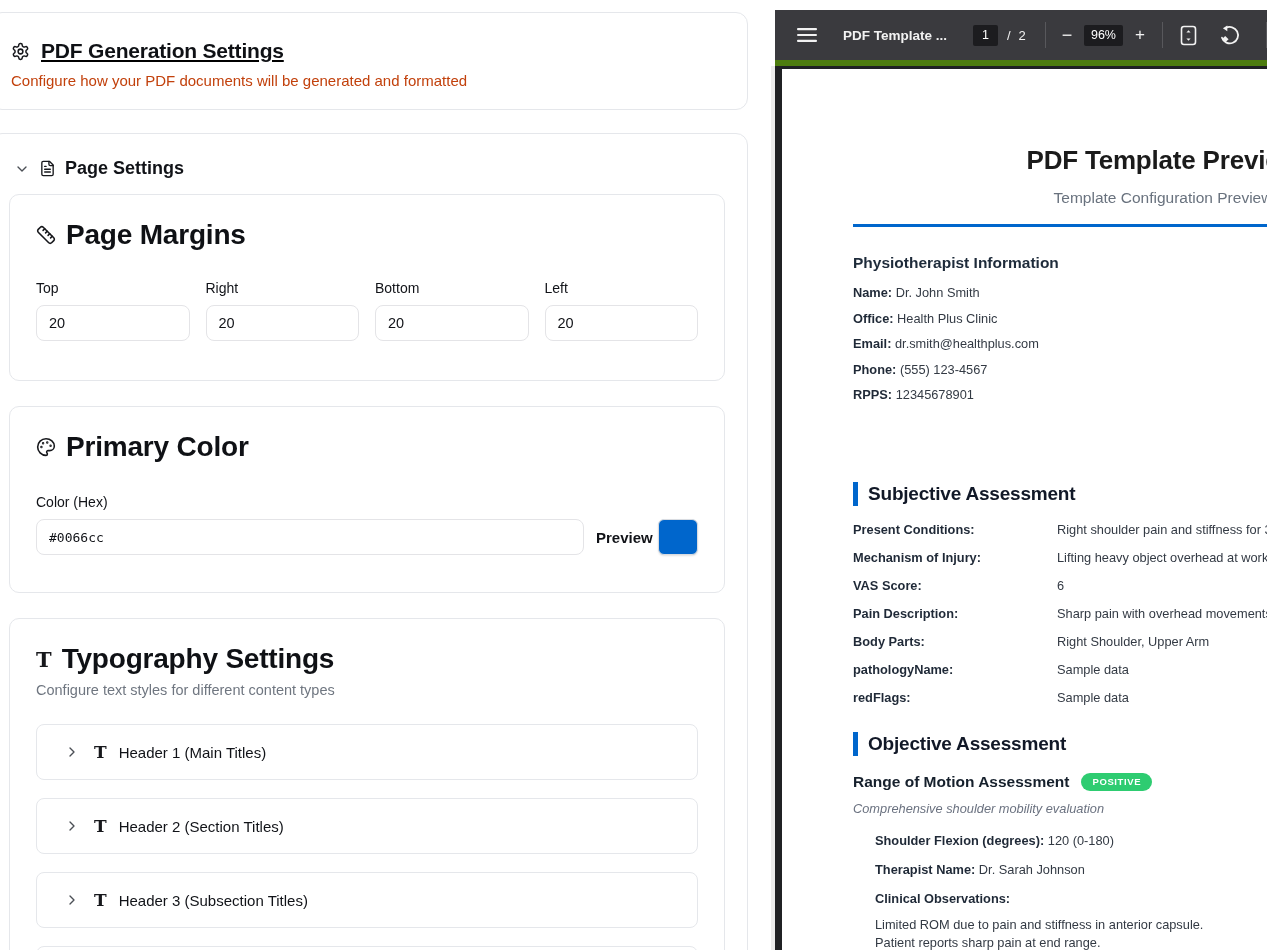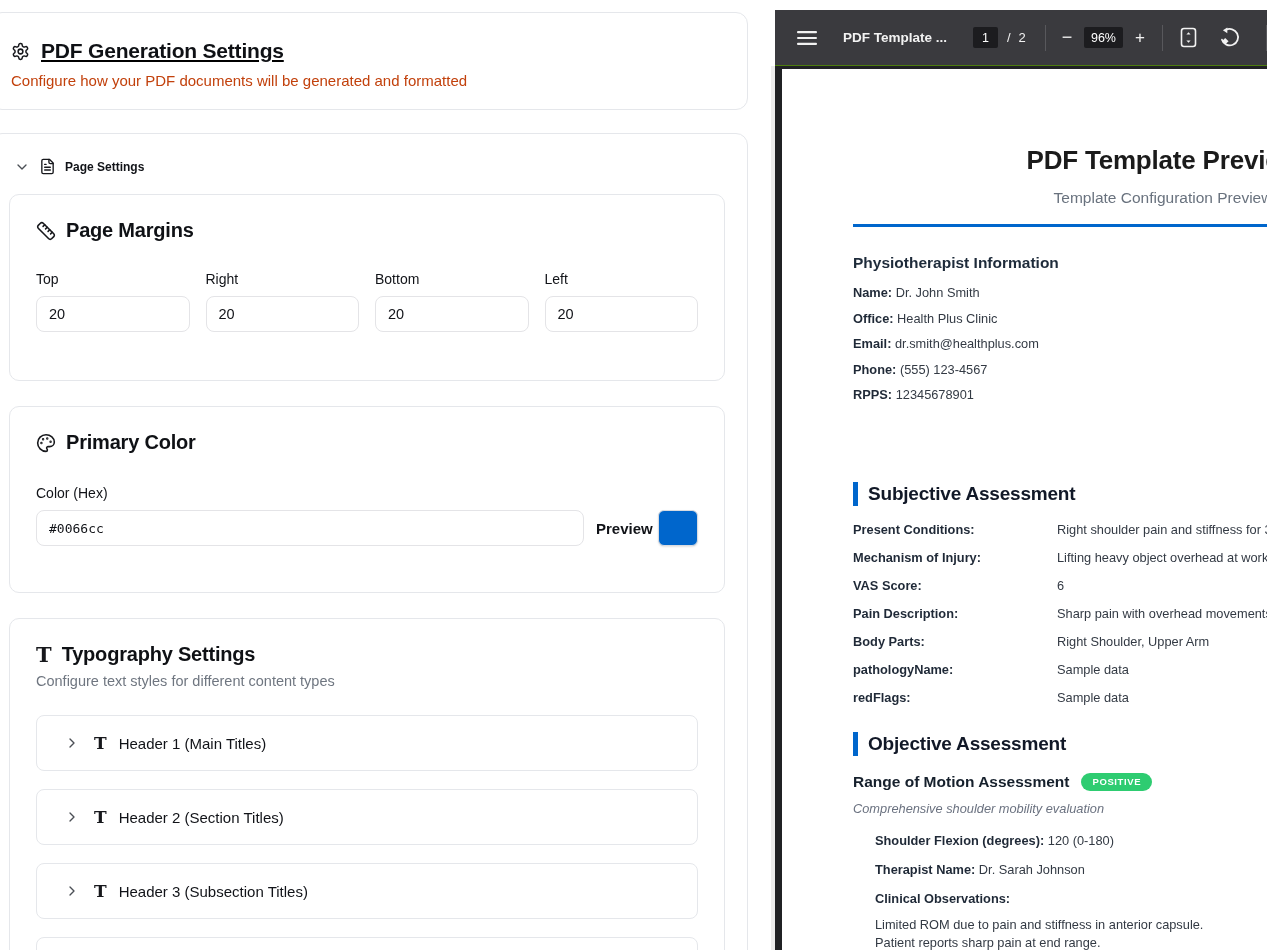--- a/index.html
+++ b/index.html
@@ -11,30 +11,30 @@
   .card { position:absolute; background:#fff; border:1px solid #e5e7eb; border-radius:12px; }
   .header-card { left:-10px; top:12px; width:758px; height:98px; padding:26px 20px; }
   .title-row { display:flex; align-items:center; gap:11px;text-decoration:underline; }
   .title-row svg { flex:0 0 auto; }
   h1.panel-title { font-size:21px; font-weight:700; color:#0f1115; letter-spacing:-0.2px; }
   .panel-subtitle { margin-top:9px; font-size:15px; color:#c2410c; }
 
   .section-container { left:-10px; top:133px; width:758px; height:900px;
     border:1px solid #e5e7eb; border-radius:12px; position:absolute; background:#fff; }
   .section-header { display:flex; align-items:center; gap:9px; padding:24px 0 0 23px; cursor:pointer; }
-  .section-header-label { font-size:12px; font-weight:600; color:#111318; }
+  .section-header-label { font-size:18px; font-weight:600; color:#111318; }
 
   .inner-card { position:absolute; left:18px; width:716px; background:#fff;
     border:1px solid #e5e7eb; border-radius:10px; padding:24px 26px; }
   .margins-card { top:60px; height:187px; }
   .color-card { top:272px; height:187px; }
   .typography-card { top:484px; height:520px; }
 
   .card-title-row { display:flex; align-items:center; gap:10px; }
-  h2.card-title { font-size:20px; font-weight:700; color:#0f1115; letter-spacing:-0.2px; }
+  h2.card-title { font-size:28px; font-weight:700; color:#0f1115; letter-spacing:-0.2px; }
   .card-subtitle { margin-top:7px; font-size:14.5px; color:#6f7680; }
 
   .margins-grid { margin-top:29px; display:grid; grid-template-columns:repeat(4,1fr); gap:16px; }
   .field-label { font-size:14px; color:#111318; margin-bottom:9px; display:block; }
   input.text-input { width:100%; height:36px; border:1px solid #e4e4e7; border-radius:8px;
     padding:0 12px; font-size:14.5px; color:#111318; background:#fff;
     font-family:"Liberation Sans", sans-serif; outline:none; }
   input.mono { font-family:"DejaVu Sans Mono","Liberation Mono",monospace; font-size:13px; }
 
   .color-field-label { margin-top:31px; }
@@ -51,21 +51,21 @@
     font-weight:700; color:#17181c; margin:0 12px 0 14px; line-height:1; }
   .typo-row-label { font-size:15px; font-weight:500; color:#111318; }
   .t-glyph-lg { font-family:"DejaVu Serif","Liberation Serif",serif; font-size:21px;
     font-weight:700; color:#17181c; line-height:1; }
 
   
   .divider-strip { position:absolute; left:771px; top:66px; width:4px; height:884px; background:#ececec; }
   .pdf-panel { position:absolute; left:775px; top:10px; width:492px; height:940px;
     overflow:hidden; background:#202124; }
   .pdf-toolbar { position:absolute; left:0; top:0; width:100%; height:56px; background:#3a3a3e;
-    border-bottom:1px solid #4d7c0f; display:flex; align-items:center; color:#f2f2f2;
+    border-bottom:6px solid #4d7c0f; display:flex; align-items:center; color:#f2f2f2;
     font-size:13px; padding-left:22px; white-space:nowrap; }
   .tb-btn { display:flex; align-items:center; justify-content:center; cursor:pointer; }
   .pdf-toolbar .doc-title { margin-left:26px; font-weight:700; font-size:13.5px; }
   .tb-box { background:#1c1c1f; border-radius:2px; height:21px; display:flex;
     align-items:center; justify-content:center; font-size:12.5px; color:#fff; }
   .page-box { width:27px; margin-left:26px; cursor:text; }
   .tb-sep { width:1px; height:26px; background:#58585c; }
   .slash { margin-left:9px; } .total { margin-left:8px; }
   .sep1 { margin-left:19px; } .sep2 { margin-left:12px; } .sep3 { margin-left:26px; }
   .zoom-out { margin-left:11px; width:22px; font-size:18px; }

